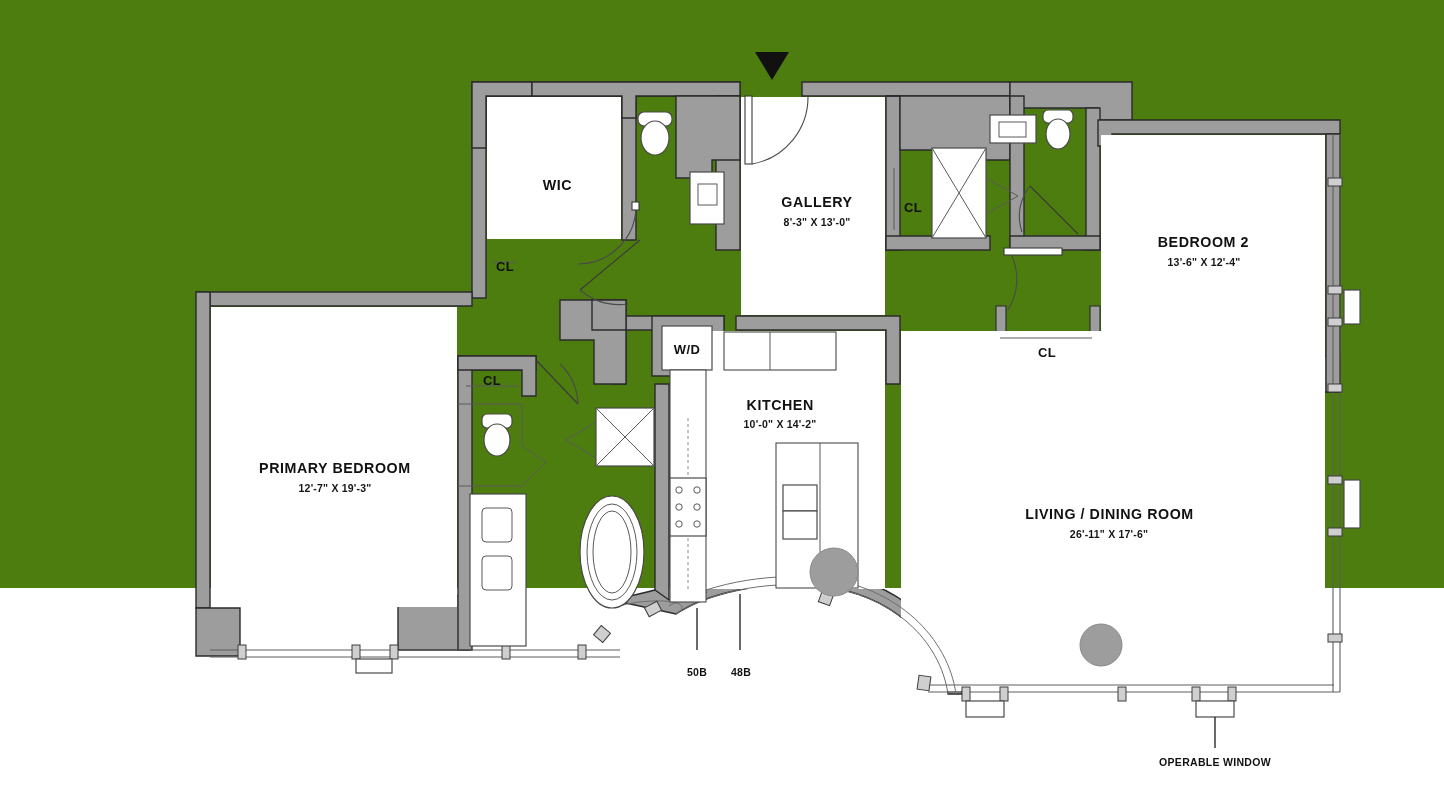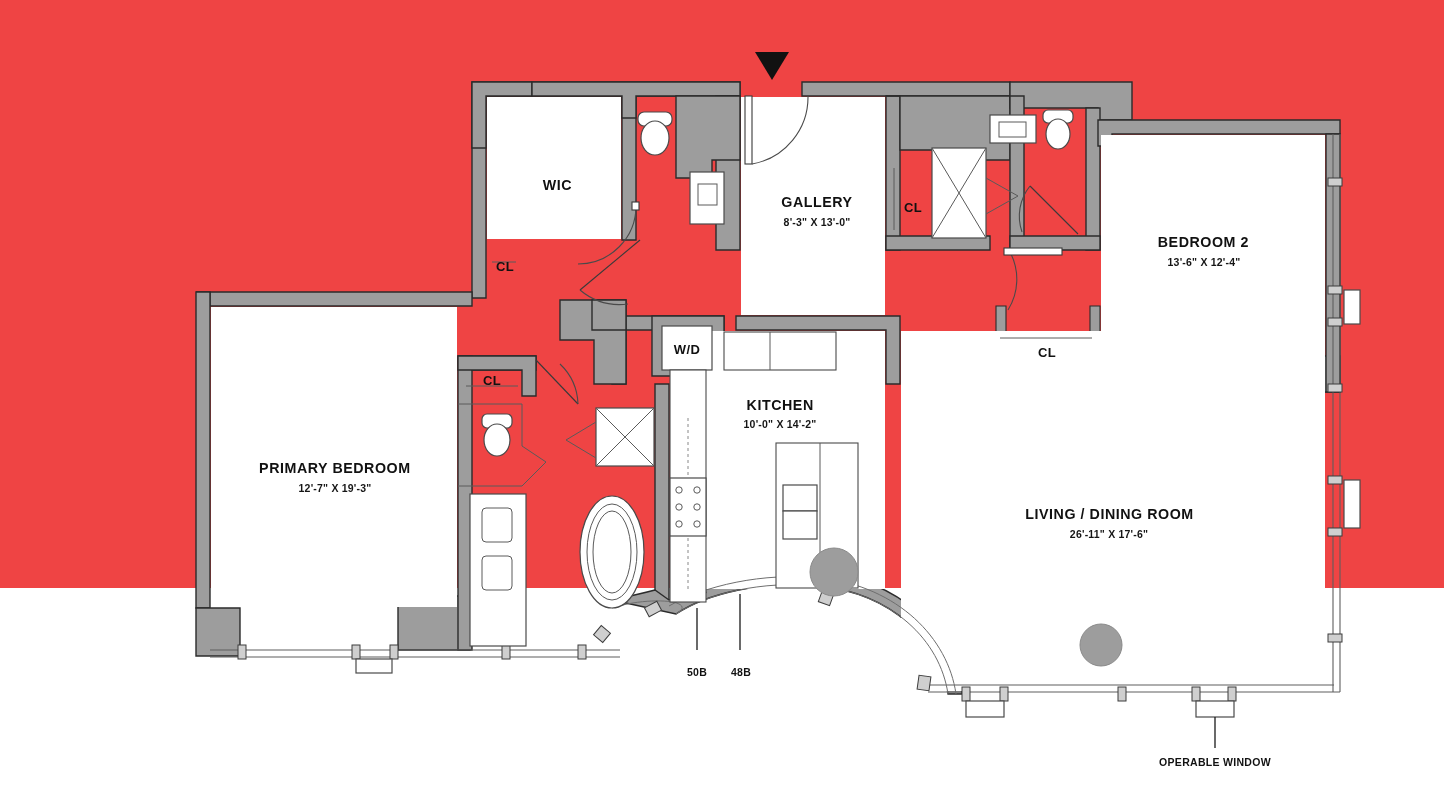--- a/index.html
+++ b/index.html
@@ -9,21 +9,21 @@
     background: #ffffff;
     width: 1444px;
     height: 800px;
     overflow: hidden;
     font-family: "Liberation Sans", sans-serif;
   }
   #plan-root {
     position: relative;
     width: 1444px;
     height: 588px;
-    background: #ef4444;
+    background: #4d7c0f;
   }
   svg#floorplan {
     display: block;
     width: 1444px;
     height: 800px;
   }
   .wall { fill: #9d9d9d; stroke: #2b2b2b; stroke-width: 1.4; }
   .wall-thin { fill: #9d9d9d; stroke: #2b2b2b; stroke-width: 1.1; }
   .room-fill { fill: #ffffff; stroke: none; }
   .fixture { fill: #ffffff; stroke: #4a4a4a; stroke-width: 1.2; }

